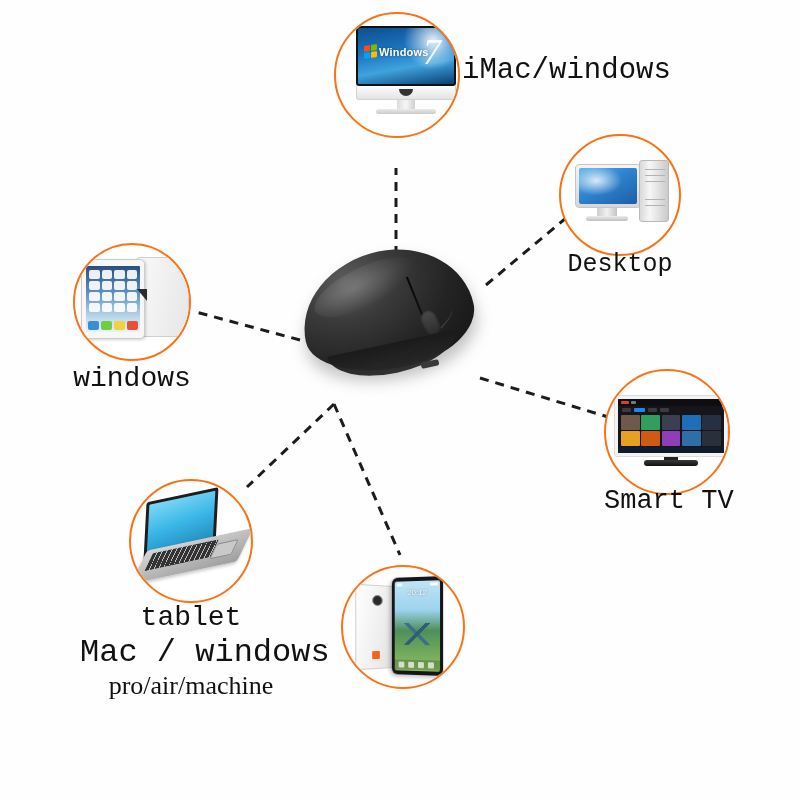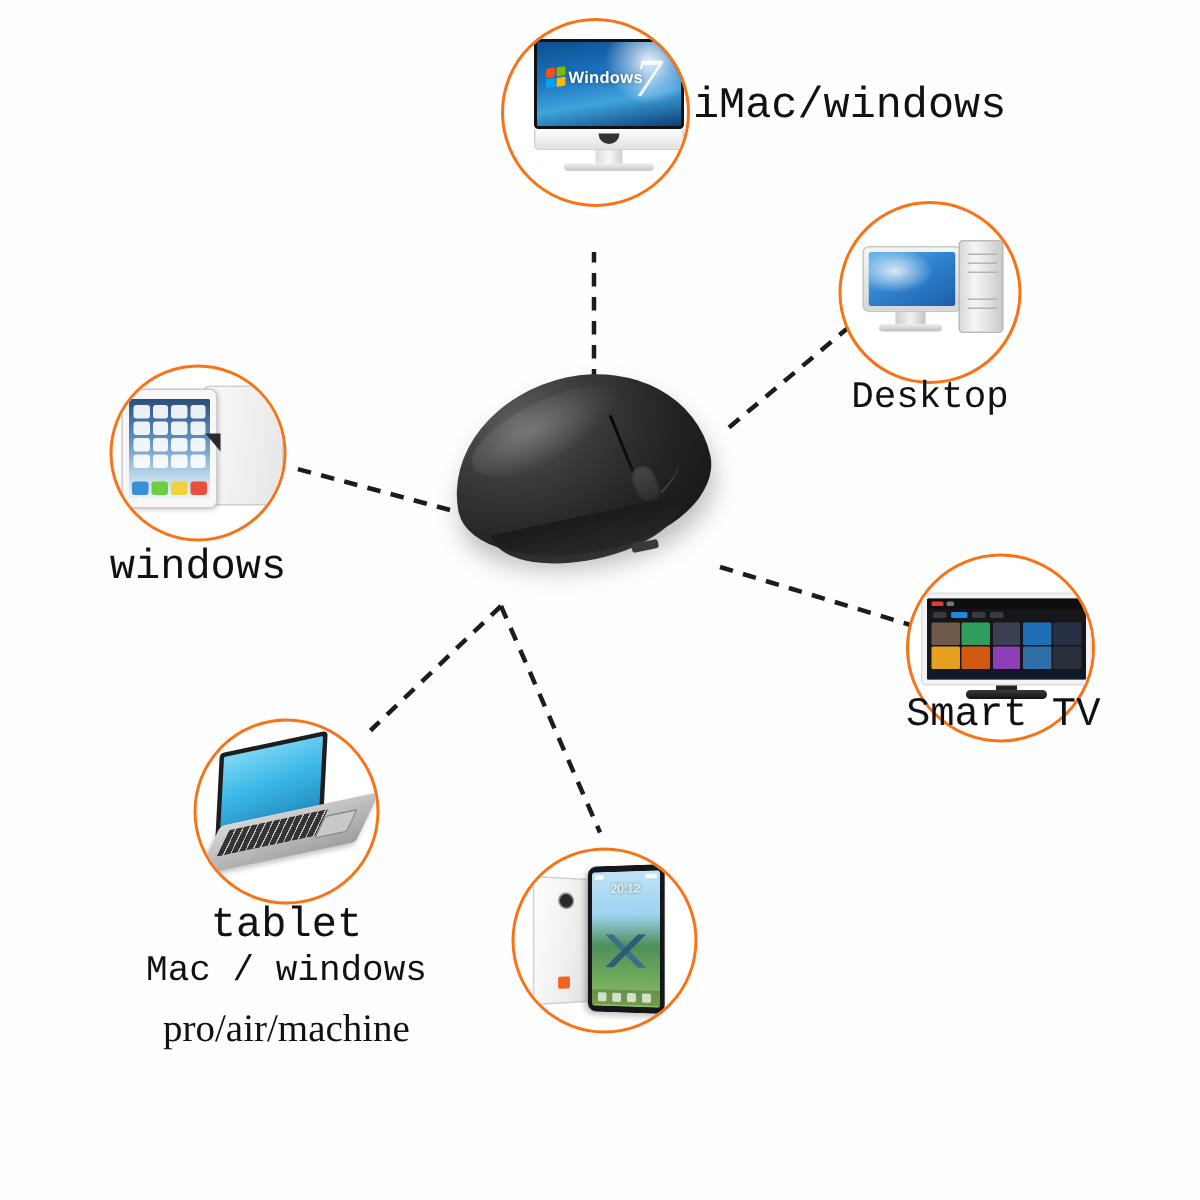--- a/index.html
+++ b/index.html
@@ -408,21 +408,21 @@
                 <div style="background: rgb(42, 47, 60);"></div>
               </div>
             <div class="tv-bottom"></div>
           </div>
         </div>
         <div class="tv-stand-neck"></div>
         <div class="tv-stand"></div>
       </div>
     </div>
   </div>
-  <div class="label" style="left:604px; top:462px; width:126px; font-size:27px;">Smart TV</div>
+  <div class="label" style="left:604px; top:486px; width:126px; font-size:27px;">Smart TV</div>
 
   <div class="node" style="left:341px; top:565px; width:124px; height:124px;">
     <div class="circle" style="left:0; top:0; width:124px; height:124px;">
       <div class="phone-wrap">
         <div class="phone-back">
           <span class="phone-cam"></span>
           <span class="phone-brand"></span>
         </div>
         <div class="phone-front">
           <div class="phone-screen">
@@ -451,21 +451,21 @@
           <div class="lap-screen"></div>
         </div>
         <div class="lap-base">
           <span class="lap-keys"></span>
           <span class="lap-pad"></span>
         </div>
       </div>
     </div>
   </div>
   <div class="label" style="left:129px; top:601px; width:124px; font-size:28px;">tablet</div>
-  <div class="label" style="left:80px; top:634px; width:222px; font-size:24px;">Mac / windows</div>
+  <div class="label" style="left:80px; top:634px; width:222px; font-size:32px;">Mac / windows</div>
   <div class="label serif" style="left:80px; top:671px; width:222px; font-size:26px;">pro/air/machine</div>
 
   <div class="node" style="left:73px; top:243px; width:118px; height:118px;">
     <div class="circle" style="left:0; top:0; width:118px; height:118px;">
       <div class="tab-wrap">
         <div class="tab-back"></div>
         <div class="tab-front">
           <div class="tab-screen">
             <div class="tab-icons">
                 <div></div>

